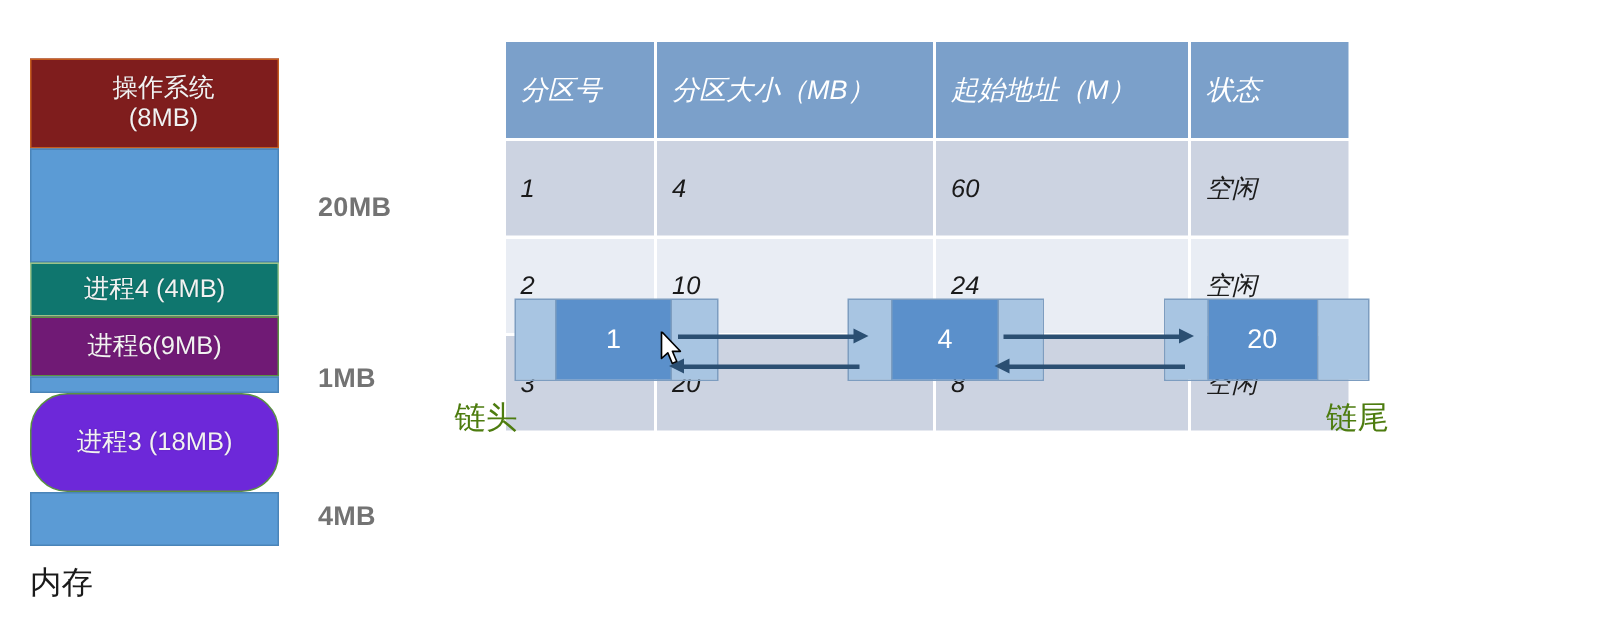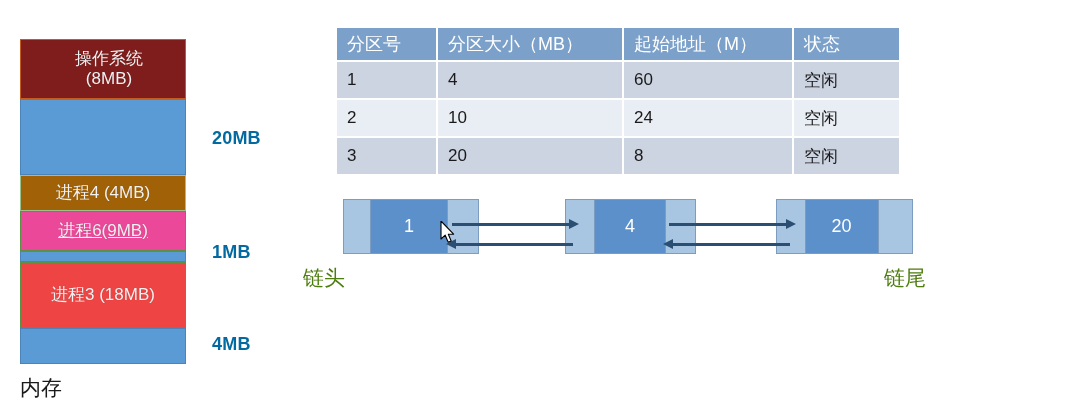--- a/index.html
+++ b/index.html
@@ -35,28 +35,28 @@
     align-items: center;
     justify-content: center;
     color: #f2f2f2;
     font-size: 17px;
     line-height: 1.18;
     text-shadow: 0 0 1px rgba(0,0,0,.25);
     white-space: nowrap;
   }
   .mem-os      { background: #7f1d1d; border-color: #c45c1f; padding-left: 12px; }
   .mem-free    { background: #5b9bd5; border-color: #4a84b8; }
-  .mem-p4      { background: #a16207; border-color: #9bc28a; }
-  .mem-p6      { background: #ec4899; border-color: #5a9142; text-decoration: underline; }
-  .mem-p3      { background: #ef4444; border-color: #5a9142; }
+  .mem-p4      { background: #0f766e; border-color: #9bc28a; }
+  .mem-p6      { background: #701a75; border-color: #5a9142; }
+  .mem-p3      { background: #6d28d9; border-color: #5a9142; border-radius: 25px; }
 
   .mem-label {
     position: absolute;
     left: 192px;
-    color: #0369a1;
+    color: #737373;
     font-size: 18px;
     font-weight: 700;
     letter-spacing: .2px;
     white-space: nowrap;
   }
   #memory-caption {
     position: absolute;
     left: 20px;
     top: 374px;
     width: 166px;
@@ -72,26 +72,27 @@
     left: 337px;
     top: 28px;
     width: 563px;
     border-collapse: collapse;
     table-layout: fixed;
   }
   #partition-table th,
   #partition-table td {
     box-sizing: border-box;
     text-align: left;
-    padding: 4px 10px;
+    padding: 20px 10px;
     font-size: 17px;
     border-right: 2px solid #ffffff;
     border-bottom: 2px solid #ffffff;
     white-space: nowrap;
     overflow: hidden;
+    font-style: italic;
   }
   #partition-table th {
     background: #7ba0ca;
     color: #ffffff;
     font-weight: 400;
     height: 32px;
     font-size: 18px;
   }
   #partition-table tr.row-odd  td { background: #ccd3e1; }
   #partition-table tr.row-even td { background: #e9edf4; }

